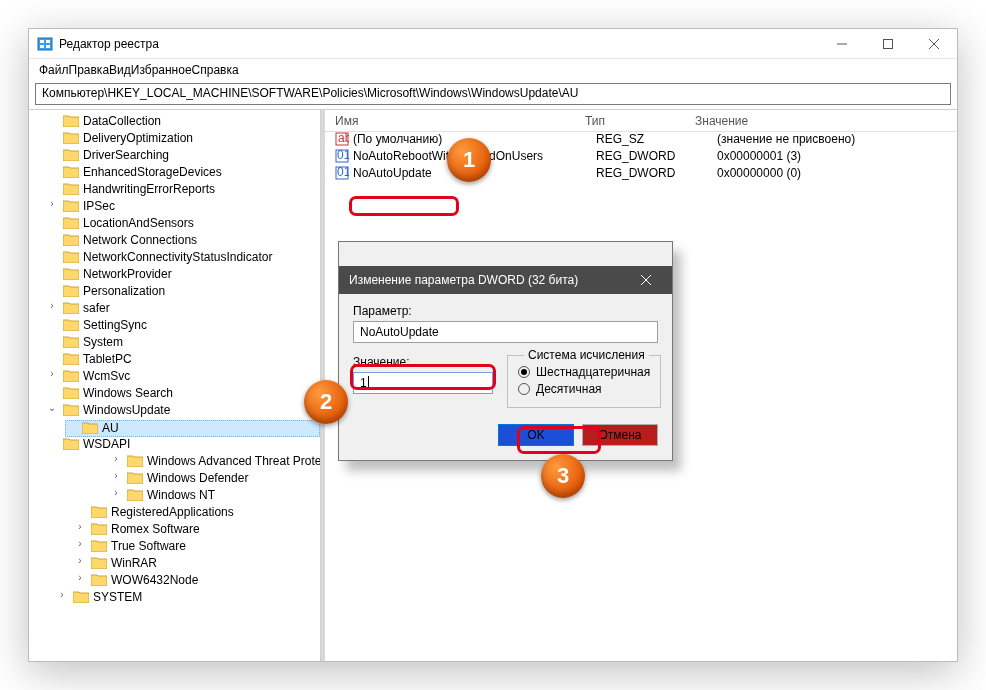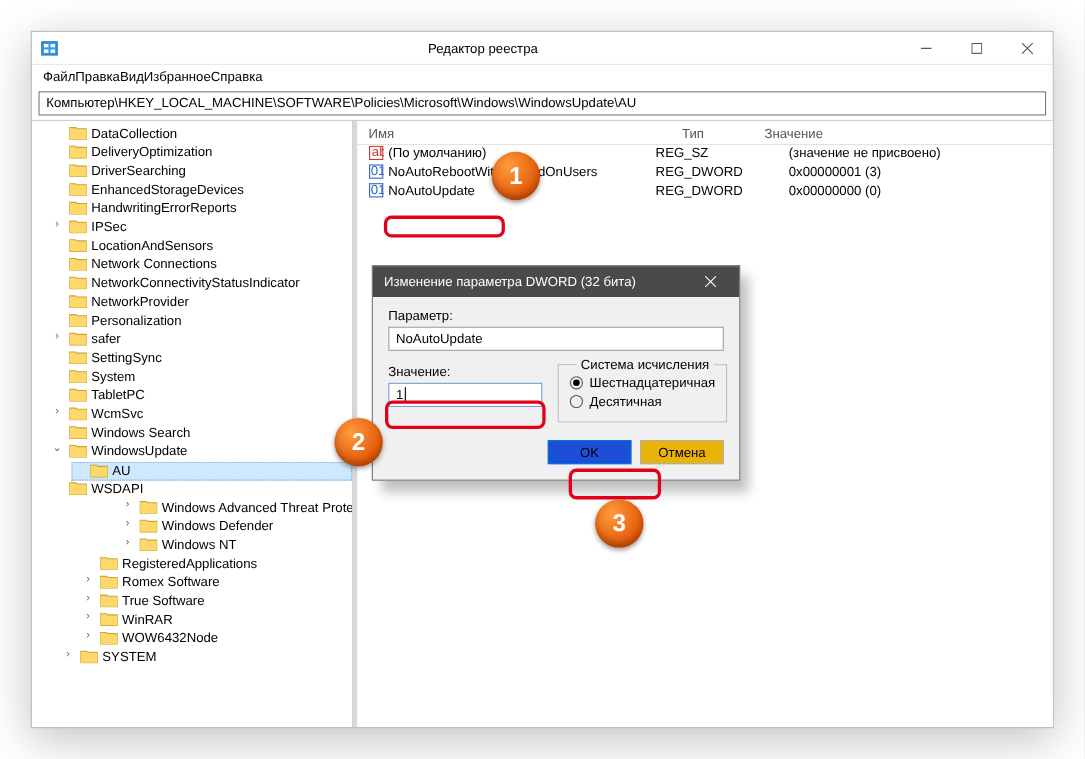--- a/index.html
+++ b/index.html
@@ -2,38 +2,38 @@
 <html><head>
 <meta charset="utf-8">
 <style>
   * { box-sizing: border-box; font-family: "Segoe UI", Tahoma, sans-serif; font-size: 12px; }
   body { margin: 0; background: #fff; }
   .outer { width: 986px; height: 690px; position: relative; background:#fff; box-shadow: 0 2px 18px rgba(0,0,0,.25); margin:0 auto; }
   .inner { position:absolute; left:28px; top:28px; width:930px; height:634px; border:1px solid #bbb; display:flex; flex-direction:column; box-shadow: 0 10px 40px rgba(0,0,0,.25);}
   
   .titlebar { height:30px; display:flex; align-items:center; padding:0 0 0 6px; border-bottom:1px solid #e6e6e6; }
   .titlebar .appicon { width:16px; height:16px; margin:0 6px 0 2px; }
-  .titlebar .title { flex:1; color:#000;text-align:center; }
+  .titlebar .title { flex:1; color:#000; }
   .winbtns { display:flex; height:100%; }
   .winbtn { width:46px; display:flex; align-items:center; justify-content:center; color:#555; }
   .winbtn svg { width:10px; height:10px; }
   
   .menubar { height:22px; display:flex; align-items:center; padding:0 10px; }
   .menubar span { color:#000; }
   
   .addressbar { height:22px; border:1px solid #7a7a7a; margin:2px 6px 4px 6px; padding:2px 6px; background:#fff; color:#000; }
   
   .main { flex:1; display:flex; position:relative; border-top:1px solid #d0d0d0; overflow:hidden; }
   .tree { width:292px; background:#fff; overflow:hidden; border-right:1px solid #d0d0d0; padding:4px 0 4px 0;}
   .splitter { width:4px; background:#d8d8d8; cursor:ew-resize;}
   .listpane { flex:1; display:flex; flex-direction:column; position:relative; }
   .list-header { height:22px; display:flex; border-bottom:1px solid #e0e0e0; background:#fff; }
   .list-header .col { padding:4px 10px; color:#555;}
   .col-name { width:250px; }
-  .col-type { width:110px;text-align:center; }
+  .col-type { width:110px; }
   .col-value { flex:1; }
   .list-body { flex:1; position:relative; background:#fff; }
   .row { display:flex; height:17px; align-items:flex-start;gap:11px;}
   .row .cell { padding:0 10px; white-space:nowrap; overflow:hidden;}
   .cell.c-name { width:250px; display:flex; align-items:center; gap:4px;}
   .cell.c-type { width:110px; }
   .cell.c-value { flex:1; }
   .regicon { width:14px; height:14px; flex:0 0 14px; }
   
   .tree ul { list-style:none; margin:0; padding:0 0 0 18px; }
@@ -43,35 +43,35 @@
   .tree .folder { width:16px; height:13px; flex:0 0 16px; }
   .tree .label { color:#000; }
   .tree .node.selected { background:#cde8ff; border:1px dotted #7da8d8; height:17px; }
   .tree .node.selected .label { color:#000; }
   .tree-root { padding-left: 100px; } 
   
   .callout { position:absolute; width:44px; height:44px; border-radius:50%; background: radial-gradient(circle at 35% 30%, #ff9a3d, #e25806 70%); box-shadow: inset 0 -4px 6px rgba(0,0,0,.25), 0 2px 5px rgba(0,0,0,.4); display:flex; align-items:center; justify-content:center; color:#fff; font-weight:bold; font-size:22px; z-index:50;}
   .redbox { position:absolute; border:3px solid #e2001a; border-radius:7px; z-index:40; pointer-events:none;}
   
   .dialog { position:absolute; left:338px; top:241px; width:335px; border:1px solid #777; background:#f0f0f0; box-shadow: 8px 10px 10px rgba(0,0,0,.25); z-index:30;}
-  .dialog-title { height:28px; background:#4a4a4a; color:#fff; display:flex; align-items:center; padding:0 6px 0 10px;}
+  .dialog-title { height:28px; background:#4a4a4a; color:#fff; display:flex; align-items:center; padding:0 6px 0 10px;margin-top:24px;}
   .dialog-title .t { flex:1; font-size:12px; }
   .dialog-title .x { width:40px; height:100%; display:flex; align-items:center; justify-content:center;}
   .dialog-body { padding:10px 14px 14px 14px; }
   .dlabel { color:#000; margin-bottom:3px;}
   .dreadonly { border:1px solid #a0a0a0; background:#fff; padding:3px 6px; margin-bottom:12px;}
   .drow { display:flex; gap:14px; align-items:flex-start;}
   .dvaluebox { width:140px; border:1px solid #7a9bdc; background:#fff; padding:3px 6px; }
   .group { border:1px solid #c0c0c0; padding:6px 10px 8px 10px; position:relative; flex:1;}
   .group .legend { position:absolute; top:-8px; left:16px; background:#f0f0f0; padding:0 4px; font-size:12px;}
   .radio { display:flex; align-items:center; gap:6px; margin:3px 0;}
   .radio .dot { width:12px; height:12px; border:1px solid #555; border-radius:50%; display:flex; align-items:center; justify-content:center;}
   .radio.checked .dot::after { content:""; width:6px; height:6px; background:#000; border-radius:50%;}
   .dialog-buttons { display:flex; justify-content:flex-end; gap:8px; margin-top:16px;}
-  .btn { min-width:76px; height:22px; border:1px solid #adadad; background:#eab308; display:flex; align-items:center; justify-content:center;}
+  .btn { min-width:76px; height:22px; border:1px solid #adadad; background:#b91c1c; display:flex; align-items:center; justify-content:center;}
   .btn.primary { border:1px solid #0078d7; background:#1d4ed8; }
 </style>
 </head>
 <body>
 
 <div class="outer">
   <div class="inner">
 
     <div class="titlebar">
       <svg class="appicon" viewBox="0 0 16 16">

